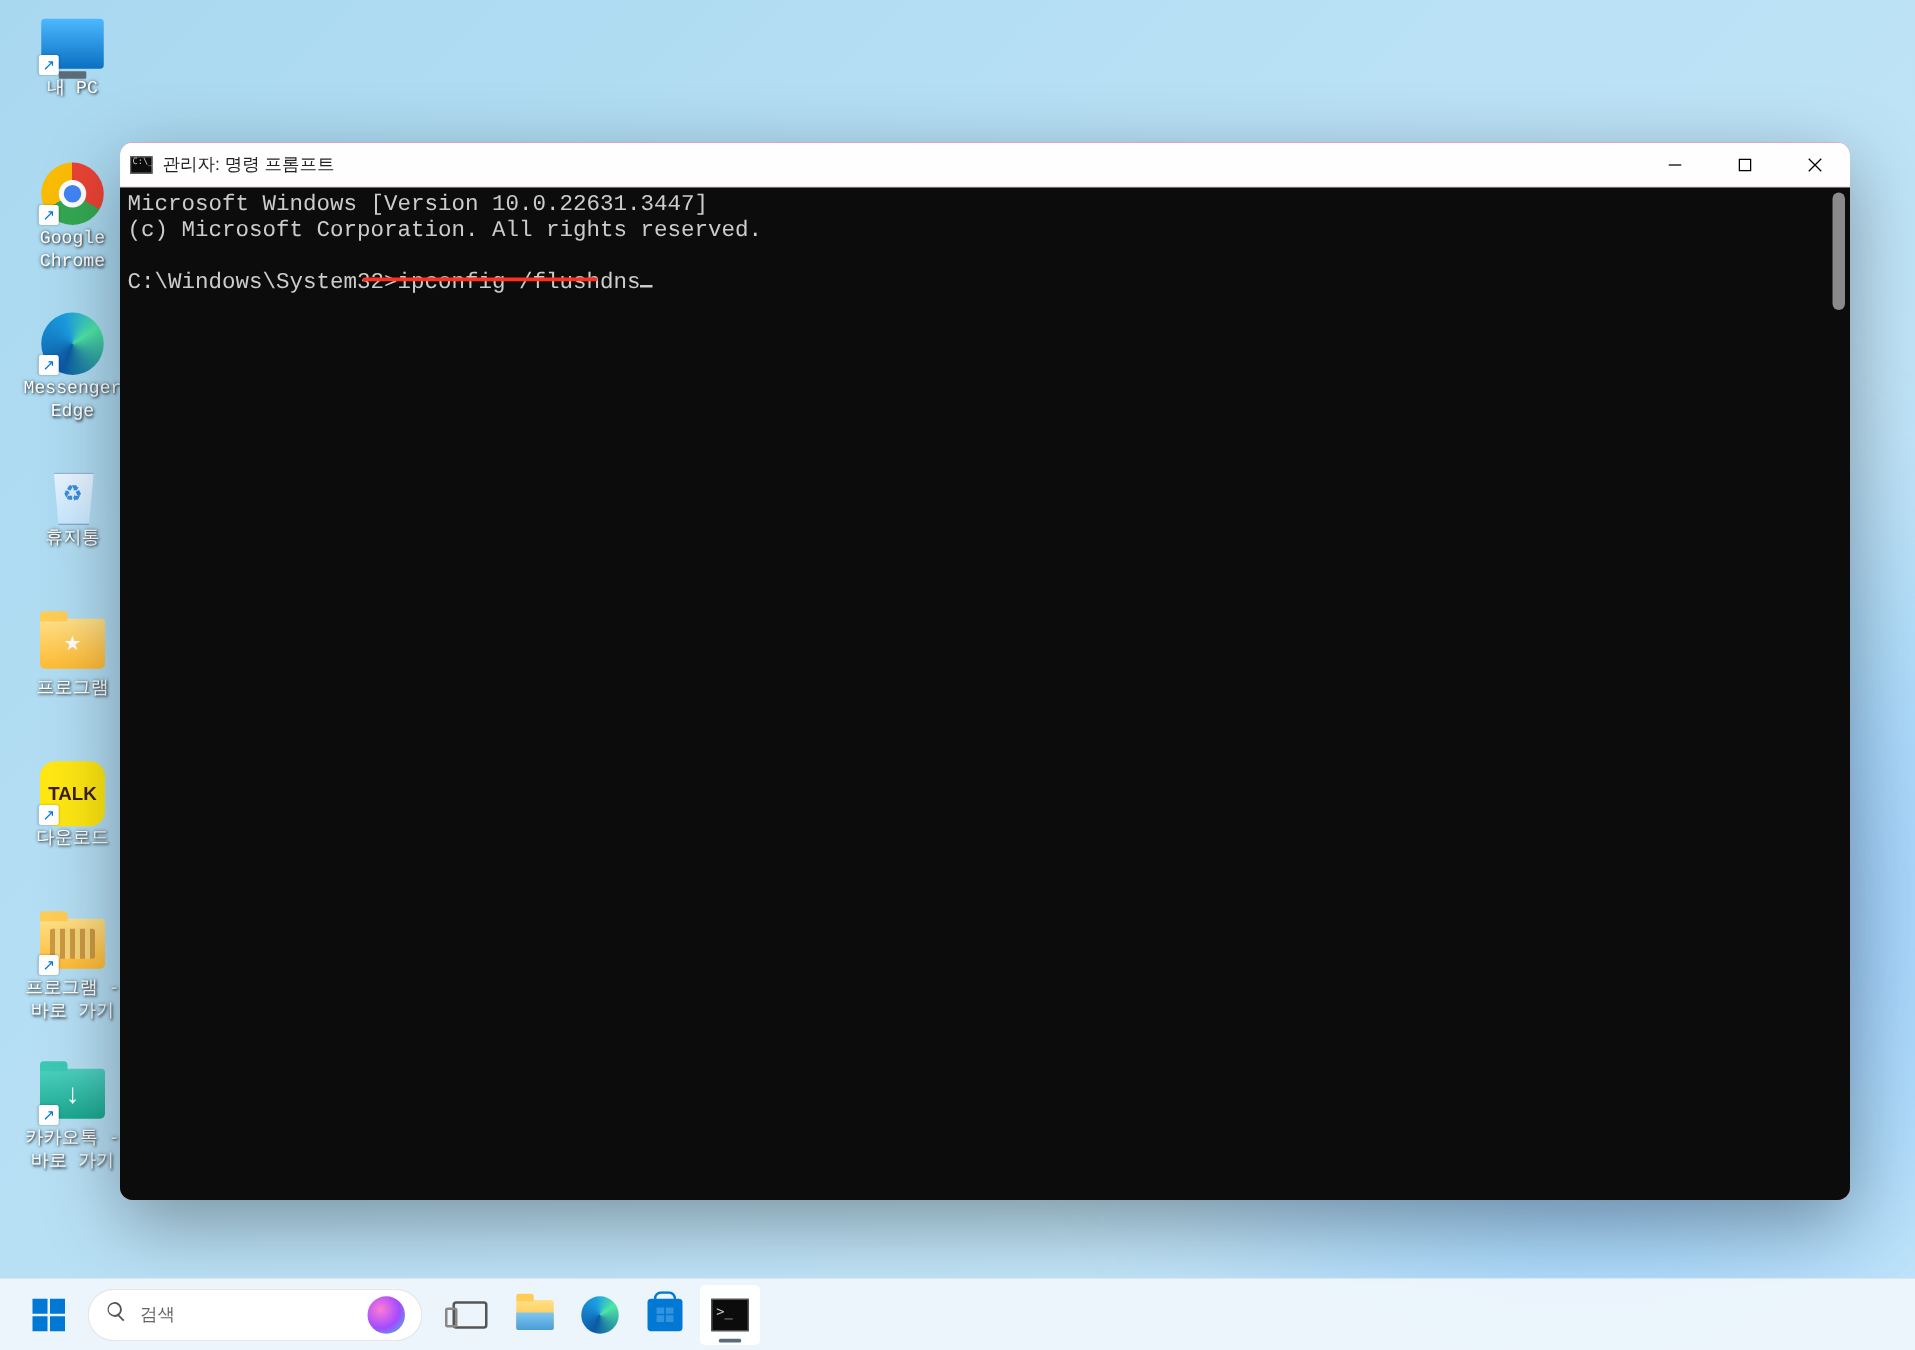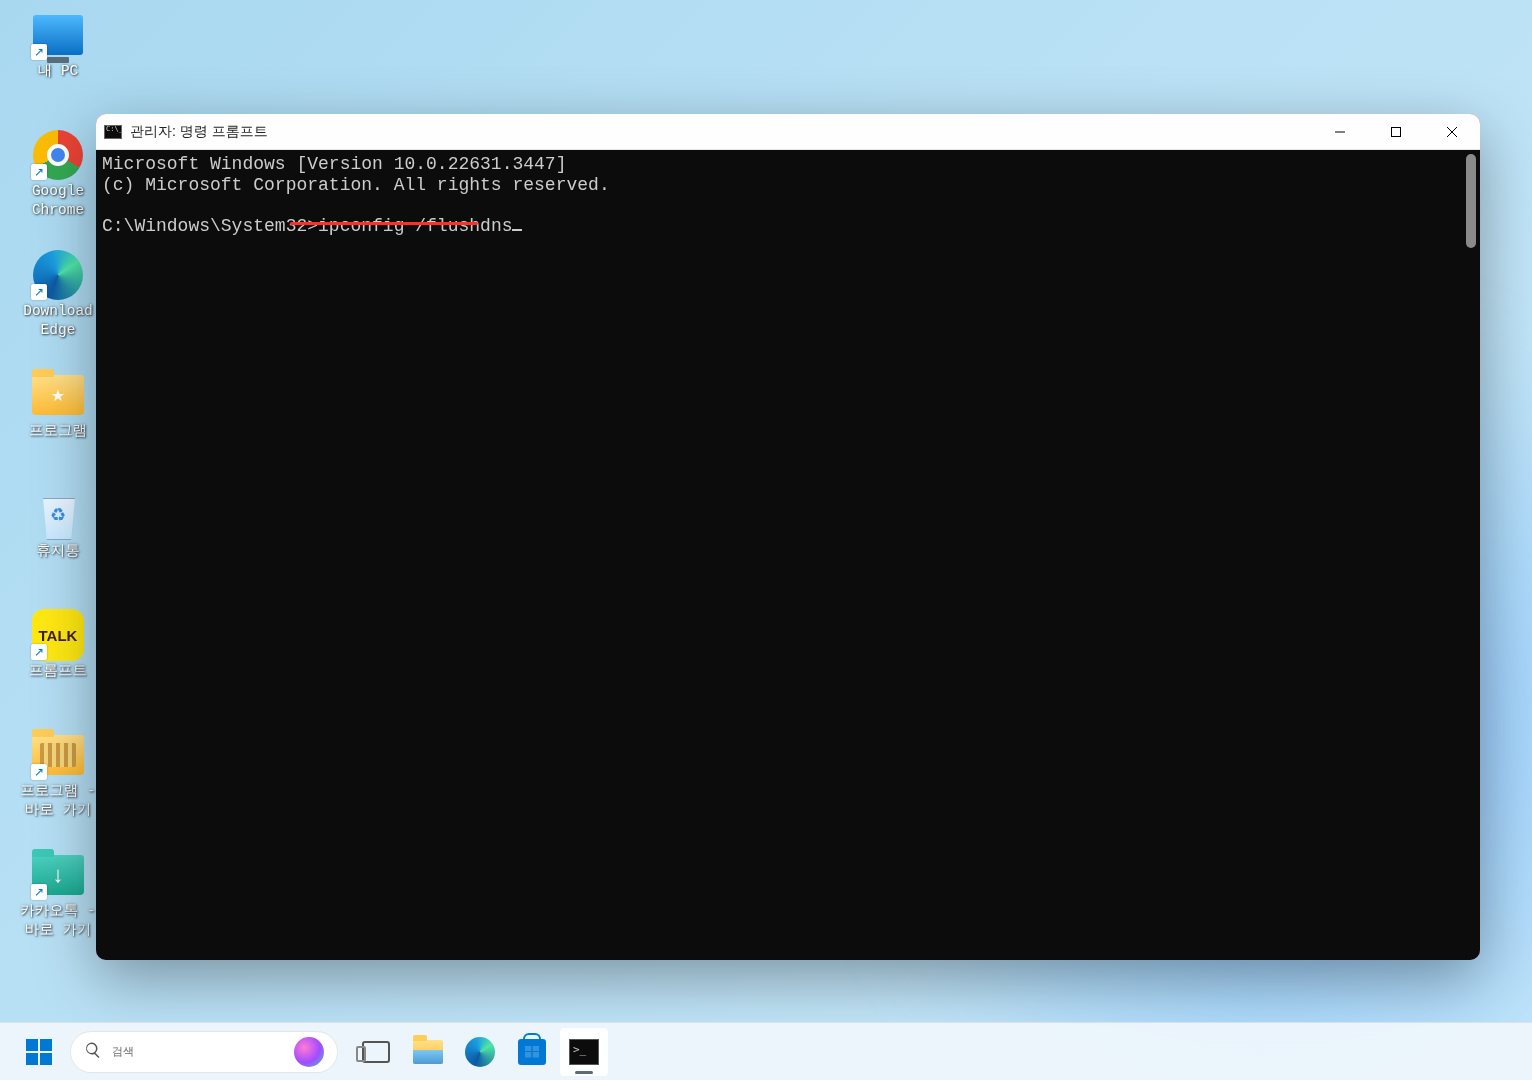--- a/index.html
+++ b/index.html
@@ -106,21 +106,21 @@
     .start-btn { width:42px; height:42px; display:flex; align-items:center; justify-content:center; cursor:pointer; border-radius:4px; }
     .win-logo { width:26px; height:26px; display:grid; grid-template:1fr 1fr/1fr 1fr; gap:2px; }
     .win-logo div { background:#0078d4; }
     .search-box {
       margin-left:10px; width:268px; height:42px; background:#fff;
       border-radius:21px; display:flex; align-items:center;
       padding:0 14px; box-shadow: inset 0 0 0 1px rgba(0,0,0,0.1);
       position:relative;
     }
     .search-box .sicon svg { fill:#555; }
-    .search-box .stext { margin-left:10px; color:#666; font-size:11px; flex:1; }
+    .search-box .stext { margin-left:10px; color:#666; font-size:14px; flex:1; }
     .search-box .saccent { width:30px; height:30px; border-radius:50%;
       background: radial-gradient(circle at 35% 35%, #ff7bd5, #a24bff 55%, #3acfd5 100%);
     }
     .task-items { display:flex; gap:4px; margin-left:14px; }
     .task-item { width:48px; height:48px; display:flex; align-items:center; justify-content:center; cursor:pointer; border-radius:4px; position:relative; }
     .task-item.active::after { content:""; position:absolute; bottom:2px; left:50%; transform:translateX(-50%); width:18px; height:3px; background:#5a6b7a; border-radius:2px; }
     .ti-taskview { width:28px; height:22px; border:2px solid #555; border-radius:3px; position:relative; }
     .ti-taskview::before { content:""; position:absolute; left:-8px; top:3px; width:6px; height:12px; border:2px solid #888; border-radius:2px; }
     .ti-explorer { width:30px; height:24px; background:linear-gradient(#ffe088,#ffbb33); border-radius:2px; position:relative; }
     .ti-explorer::before { content:""; position:absolute; top:-5px; left:0; width:14px; height:6px; background:#ffcc55; border-radius:2px 2px 0 0; }
@@ -154,41 +154,41 @@
           <div class="shortcut">↗</div>
         </div>
       <div class="lbl">Google
 Chrome</div>
     </div>
     <div class="desktop-icon">
       <div class="ico">
           <div class="edge-ico"></div>
           <div class="shortcut">↗</div>
         </div>
-      <div class="lbl">Download
+      <div class="lbl">Messenger
 Edge</div>
     </div>
     <div class="desktop-icon">
       <div class="ico">
+          <div class="recycle"></div>
+        </div>
+      <div class="lbl">휴지통</div>
+    </div>
+    <div class="desktop-icon">
+      <div class="ico">
           <div class="folder star"></div>
         </div>
       <div class="lbl">프로그램</div>
     </div>
     <div class="desktop-icon">
       <div class="ico">
-          <div class="recycle"></div>
-        </div>
-      <div class="lbl">휴지통</div>
-    </div>
-    <div class="desktop-icon">
-      <div class="ico">
           <div class="kakao">TALK</div>
           <div class="shortcut">↗</div>
         </div>
-      <div class="lbl">프롬프트</div>
+      <div class="lbl">다운로드</div>
     </div>
     <div class="desktop-icon">
       <div class="ico">
           <div class="folder files"></div>
           <div class="shortcut">↗</div>
         </div>
       <div class="lbl">프로그램 -
 바로 가기</div>
     </div>
     <div class="desktop-icon">

